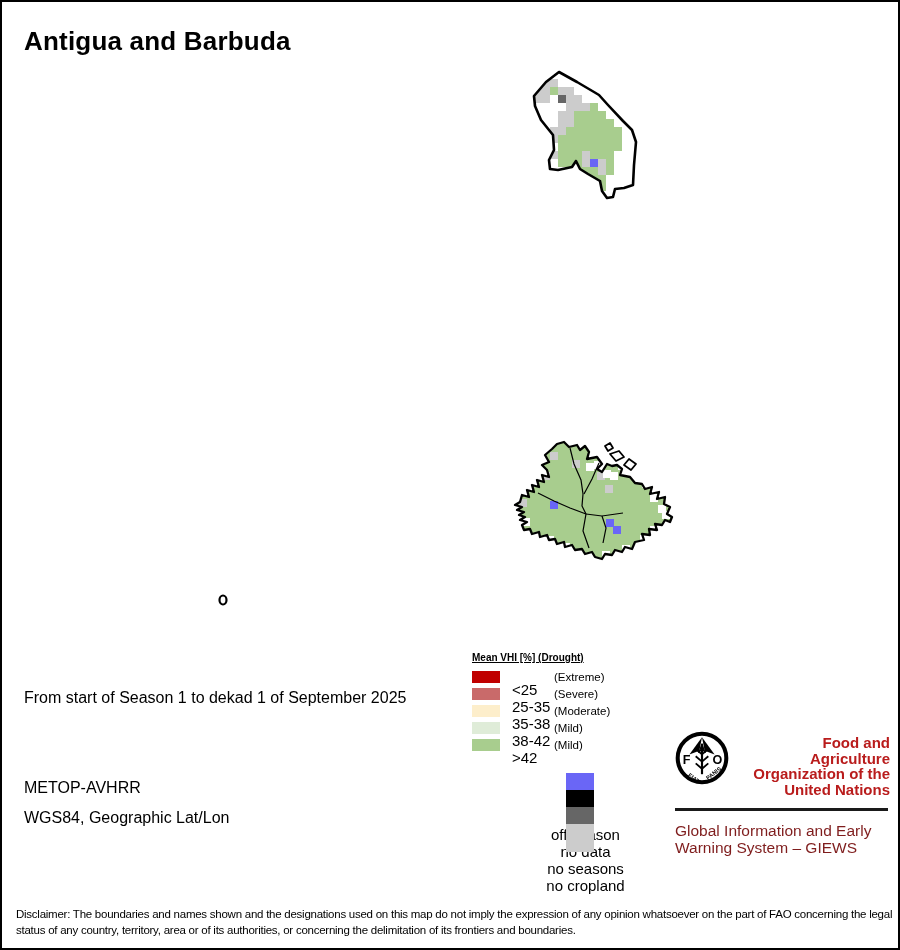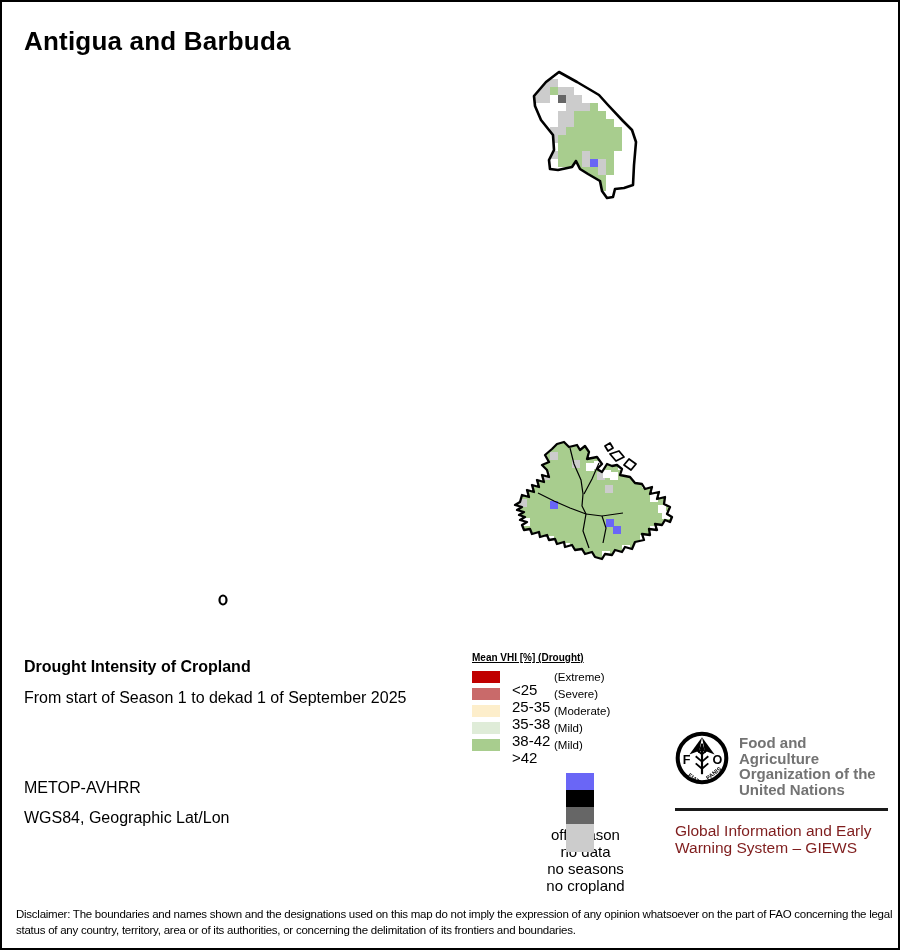--- a/index.html
+++ b/index.html
@@ -38,21 +38,21 @@
   .lqual  { font-size:11.5px; white-space:nowrap; }
   #legend-extras { margin-top:22px; }
   #legend-extras .lrow { margin-bottom:5px;flex-direction:column; }
 
   
   #fao-block { position:absolute; left:673px; top:727px; width:215px; }
   #fao-head { display:flex; align-items:flex-start; }
   #fao-logo { flex:0 0 54px; }
   #fao-name {
     margin-left:10px; font-size:15px; font-weight:bold; line-height:15.5px;
-    color:#737373; padding-top:6px;
+    color:#b91c1c; padding-top:6px;text-align:right;
   }
   #fao-sep { margin-top:11px; border-top:3px solid #1a1a1a; width:213px; }
   #giews-text { margin-top:11px; font-size:15.5px; line-height:17px; color:#7f1d1d; }
 
   
   #disclaimer {
     position:absolute; left:14px; top:905px; width:884px;
     font-size:11.5px; line-height:15.5px; letter-spacing:-0.25px;
   }
 </style>
@@ -193,21 +193,20 @@
       <path d="M584,512 L600,514 L621,511" fill="none" stroke="#000" stroke-width="1.2"></path>
       <path d="M584,512 L581,529 L587,546" fill="none" stroke="#000" stroke-width="1.2"></path>
       <path d="M600,514 L604,526 L601,541" fill="none" stroke="#000" stroke-width="1.2"></path>
       <path d="M550,447 L555,442 L562,440 L567,445 L575,443 L578,448 L583,444 L587,450 L585,457 L595,455 L600,462 L595,467 L600,470 L605,462 L610,464 L615,463 L620,467 L618,473 L628,475 L633,481 L640,482 L643,487 L650,485 L648,492 L657,490 L655,497 L663,495 L662,502 L668,505 L665,512 L670,515 L668,520 L663,518 L660,523 L653,522 L655,528 L647,527 L648,533 L640,532 L642,538 L633,540 L630,547 L623,545 L620,550 L613,548 L610,553 L603,552 L600,557 L593,555 L590,550 L583,552 L580,547 L573,548 L570,543 L563,545 L562,540 L555,542 L553,537 L547,538 L545,533 L538,535 L537,530 L530,532 L528,527 L522,528 L520,523 L525,520 L518,518 L523,515 L517,513 L522,510 L515,508 L520,505 L513,503 L518,500 L520,493 L527,495 L525,488 L532,490 L530,483 L537,485 L535,478 L542,480 L540,473 L547,475 L545,468 L540,463 L547,460 L543,453 Z" fill="none" stroke="#000" stroke-width="2.3" stroke-linejoin="round"></path>
       <path d="M603,444 L608,441 L611,446 L606,449 Z" fill="#fff" stroke="#000" stroke-width="1.8" stroke-linejoin="round"></path>
       <path d="M608,452 L617,449 L622,455 L614,459 Z" fill="#fff" stroke="#000" stroke-width="1.8" stroke-linejoin="round"></path>
       <path d="M627,457 L634,462 L629,468 L622,463 Z" fill="#fff" stroke="#000" stroke-width="1.8" stroke-linejoin="round"></path>
       <ellipse cx="221" cy="598" rx="3.5" ry="4.5" fill="#fff" stroke="#000" stroke-width="2.2"></ellipse>
     </svg>
 
-  <div class="info bold" id="info-heading">Drought Intensity of Cropland</div>
   <div class="info" id="info-line1">From start of Season 1 to dekad 1 of September 2025</div>
   <div class="info" id="info-line3">METOP-AVHRR</div>
   <div class="info" id="info-line4">WGS84, Geographic Lat/Lon</div>
 
   <div id="legend">
     <div id="legend-title">Mean VHI [%] (Drought)</div>
 
     <div>
       <div class="lrow">
         <span class="swatch" style="background: rgb(192, 0, 0);"></span>

